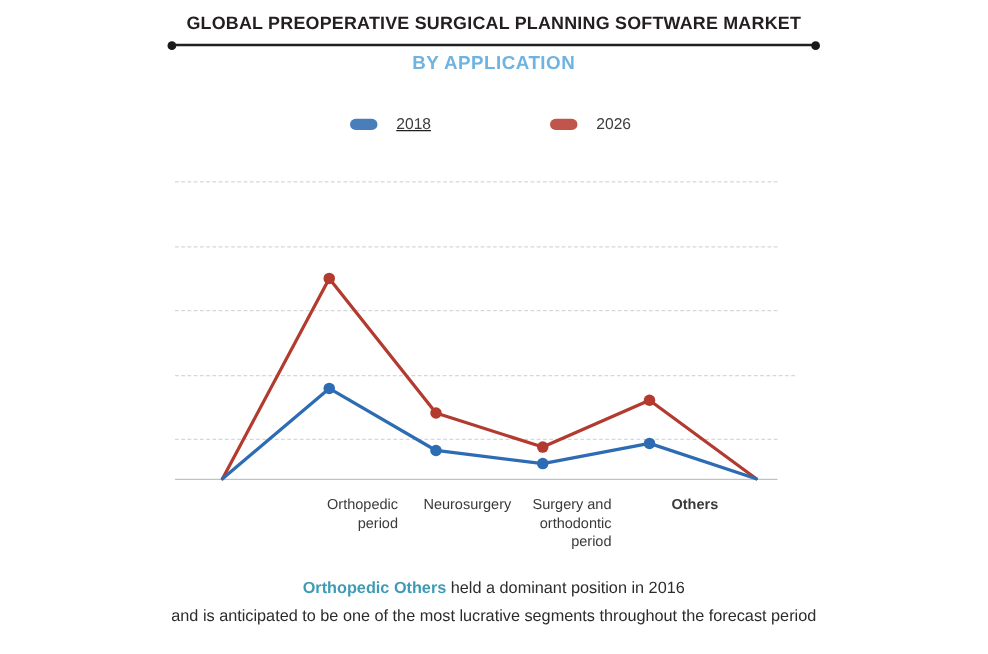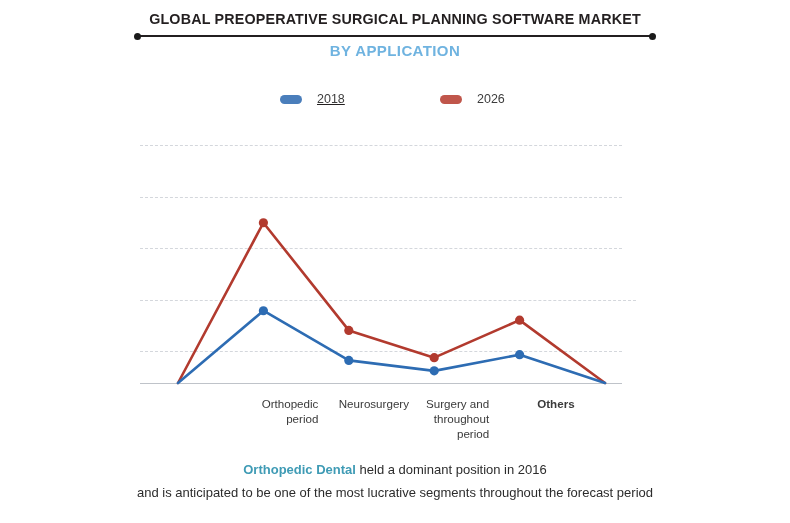--- a/index.html
+++ b/index.html
@@ -141,28 +141,28 @@
   <div class="xlabels">
     <div class="xlabel" style="left: 123.4px;">
       <div>Orthopedic</div>
       <div>period</div>
     </div>
     <div class="xlabel" style="left: 214px;">
       <div>Neurosurgery</div>
     </div>
     <div class="xlabel" style="left: 294.2px;">
       <div>Surgery and</div>
-      <div>throughout</div>
+      <div>orthodontic</div>
       <div>period</div>
     </div>
     <div class="xlabel" style="left: 379.6px; font-weight: bold;">
       <div>Others</div>
     </div>
   </div>
 
   <div class="caption">
     <div>
-      <b style="color: rgb(63, 155, 181);">Orthopedic Dental</b><span> held a dominant position in 2016</span>
+      <b style="color: rgb(63, 155, 181);">Orthopedic Others</b><span> held a dominant position in 2016</span>
     </div>
     <div>and is anticipated to be one of the most lucrative segments throughout the forecast period</div>
   </div>
 
 </div>
 
 </body></html>

